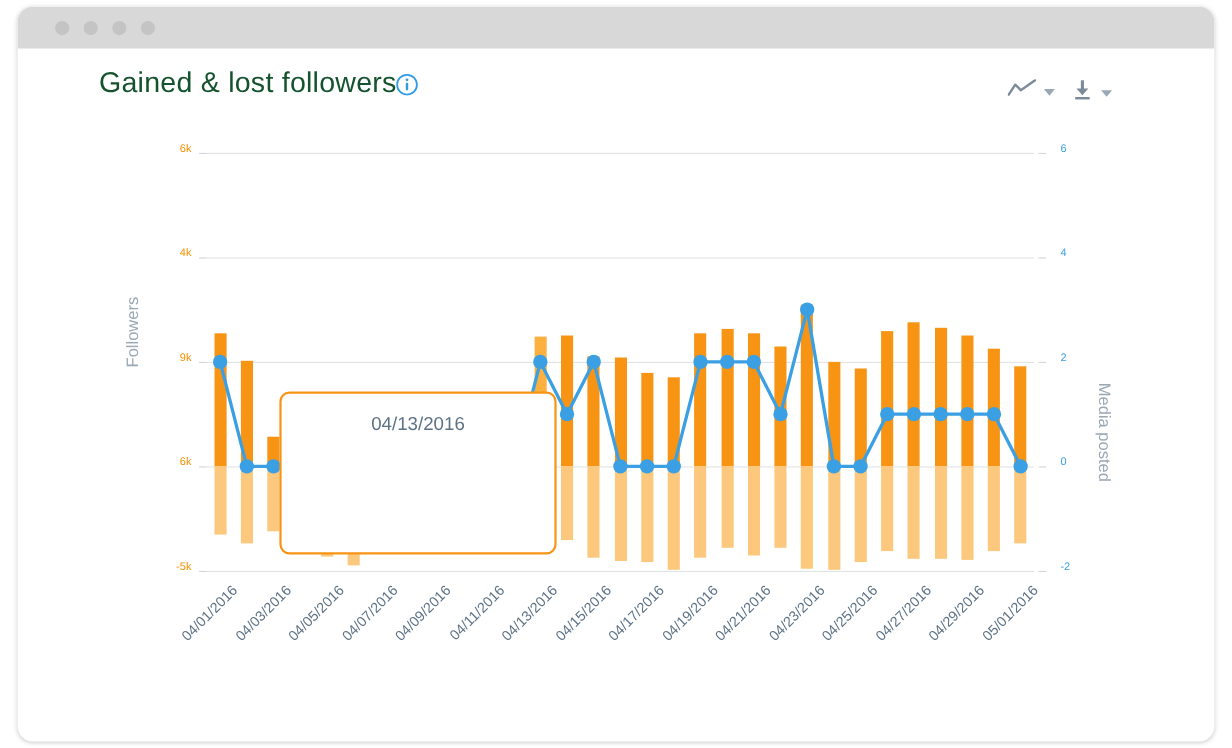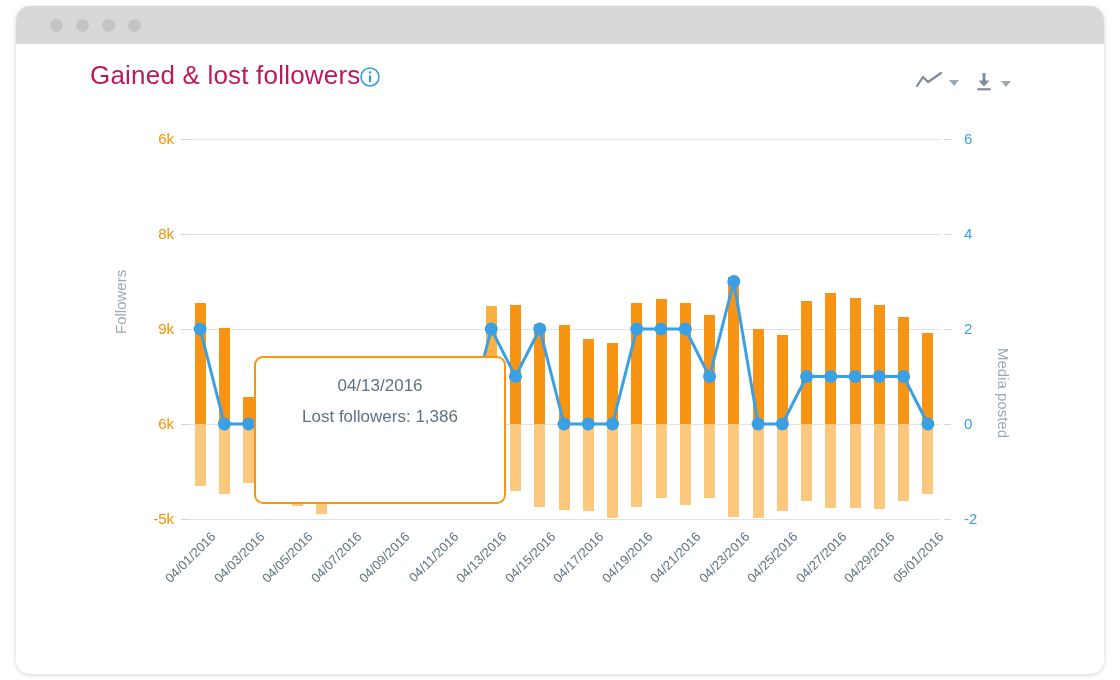--- a/index.html
+++ b/index.html
@@ -32,21 +32,21 @@
   .dot.d1 { left: 34px; }
   .dot.d2 { left: 60px; }
   .dot.d3 { left: 86px; }
   .dot.d4 { left: 112px; }
 
   #content { position: absolute; left: 0; top: 38px; width: 100%; height: 630px; }
 
   #header { position: absolute; left: 0; top: 0; width: 100%; height: 62px; }
   #chart-title {
     position: absolute; left: 74px; top: 16px;
-    font-size: 26px; color: #be185d; font-weight: 400;
+    font-size: 26px; color: #14532d; font-weight: 400;
     letter-spacing: 0.2px; white-space: nowrap;
   }
   #info-icon {
     position: absolute; left: 344px; top: 23px;
     width: 20px; height: 20px;
   }
   #daterange {
     position: absolute; left: 682px; top: 27px;
     width: 196px; height: 29px;
     border: 1px solid #d5dbe0; border-radius: 15px;
@@ -69,21 +69,21 @@
   #plot {
     position: absolute;
     left: 172px; top: 33px;
     width: 752px; height: 380px;
   }
   .gridline {
     position: absolute; left: 0; width: 100%; height: 1px;
     background: #dfe3e6;
   }
   .tick-l, .tick-r {
-    position: absolute; font-size: 15px; white-space: nowrap;
+    position: absolute; font-size: 10px; white-space: nowrap;
   }
   .tick-l { color: #f59100; text-align: right; width: 46px; }
   .tick-r { color: #3ba0e3; text-align: left; width: 46px; }
   .tick-dash {
     position: absolute; width: 7px; height: 1px; background: #cfd6dc;
   }
   #ylabel-left {
     position: absolute; left: 96px; top: 228px;
     font-size: 15px; color: #9aa8b5;
     transform: rotate(-90deg); transform-origin: left top;
@@ -293,21 +293,21 @@
         </svg>
       </div>
 
       <div id="yticks-left">
           <div class="tick-l" style="left: 112px; top: 404px;">-5k</div>
           <div class="tick-dash" style="left: 165px; top: 413px;"></div>
           <div class="tick-l" style="left: 112px; top: 309px;">6k</div>
           <div class="tick-dash" style="left: 165px; top: 318px;"></div>
           <div class="tick-l" style="left: 112px; top: 214px;">9k</div>
           <div class="tick-dash" style="left: 165px; top: 223px;"></div>
-          <div class="tick-l" style="left: 112px; top: 119px;">8k</div>
+          <div class="tick-l" style="left: 112px; top: 119px;">4k</div>
           <div class="tick-dash" style="left: 165px; top: 128px;"></div>
           <div class="tick-l" style="left: 112px; top: 24px;">6k</div>
           <div class="tick-dash" style="left: 165px; top: 33px;"></div>
         </div>
       <div id="yticks-right">
           <div class="tick-r" style="left: 948px; top: 404px;">-2</div>
           <div class="tick-dash" style="left: 928px; top: 413px;"></div>
           <div class="tick-r" style="left: 948px; top: 309px;">0</div>
           <div class="tick-dash" style="left: 928px; top: 318px;"></div>
           <div class="tick-r" style="left: 948px; top: 214px;">2</div>
@@ -331,19 +331,18 @@
           <div class="xtick" style="left: 587.29px; top: 423px;">04/21/2016</div>
           <div class="xtick" style="left: 635.806px; top: 423px;">04/23/2016</div>
           <div class="xtick" style="left: 684.323px; top: 423px;">04/25/2016</div>
           <div class="xtick" style="left: 732.839px; top: 423px;">04/27/2016</div>
           <div class="xtick" style="left: 781.355px; top: 423px;">04/29/2016</div>
           <div class="xtick" style="left: 829.871px; top: 423px;">05/01/2016</div>
         </div>
 
       <div id="tooltip">
         <div>04/13/2016</div>
-        <div>Lost followers: 1,386</div>
       </div>
 
     </div>
 
   </div>
 </div>
 
 </body></html>

